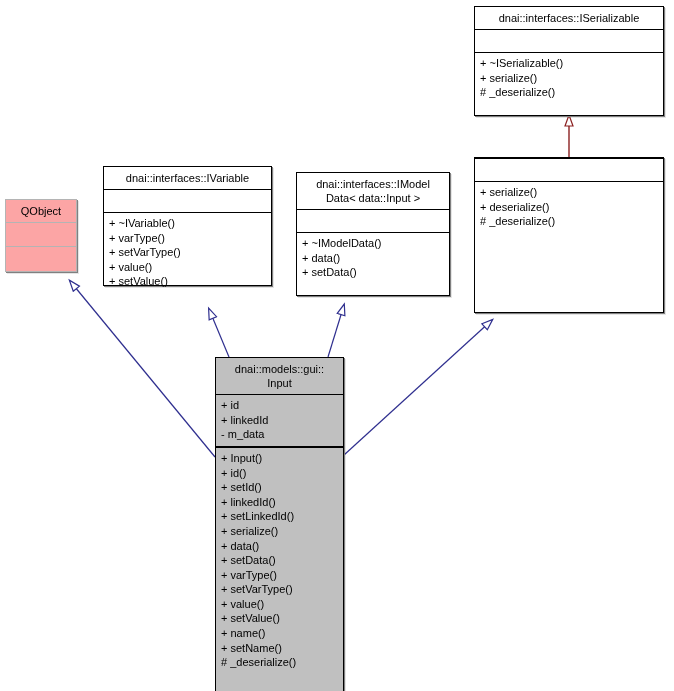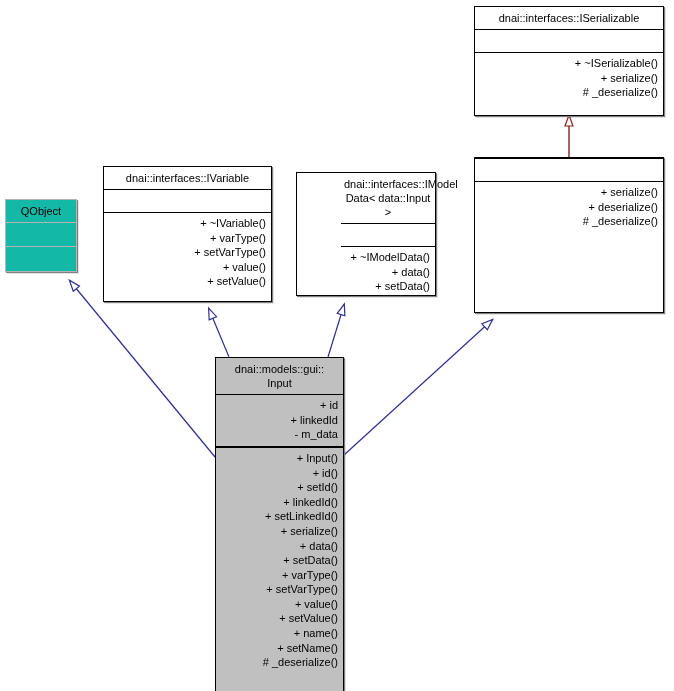--- a/index.html
+++ b/index.html
@@ -37,21 +37,21 @@
     box-shadow: 1px 1px 0 0 #808080, 2px 2px 0 0 rgba(0,0,0,0.10);
     font-size: 11px;
     line-height: 1.28;
     color: #000000;
   }
   .uml-box.filled {
     background: #c0c0c0;
     border: 1px solid #000000;
   }
   .uml-box.light {
-    background: #14b8a6;
+    background: #fca5a5;
     border: 1px solid #b4b4b4;
   }
   .box-title {
     text-align: center;
     padding: 4px 3px 4px 3px;
     font-size: 11px;
     white-space: pre-line;
   }
   .sep {
     border-top: 1px solid #000000;
@@ -69,21 +69,21 @@
     padding: 3px 5px 4px 5px;
   }
   .compartment.empty {
     height: 22px;
     padding: 0;
   }
   .member {
     white-space: nowrap;
     font-size: 11px;
     line-height: 14.6px;
-    text-align: right;
+    text-align: left;
   }
 </style>
 </head>
 <body>
 
 <div id="diagram">
 
   <svg class="edges" viewBox="0 0 674 691" width="674" height="691">
     <defs>
       <marker id="arrow-blue" markerWidth="14" markerHeight="14" refX="11" refY="5" orient="auto" markerUnits="userSpaceOnUse">
@@ -121,35 +121,35 @@
     <div class="sep"></div>
     <div class="compartment empty"></div>
     <div class="sep"></div>
     <div class="compartment">
       <div class="member">+ serialize()</div>
       <div class="member">+ deserialize()</div>
       <div class="member"># _deserialize()</div>
     </div>
   </div>
 
-  <div class="uml-box" style="left:103px; top:166px; width:169px; height:136px;">
+  <div class="uml-box" style="left:103px; top:166px; width:169px; height:120px;">
     <div class="box-title">dnai::interfaces::IVariable</div>
     <div class="sep"></div>
     <div class="compartment empty"></div>
     <div class="sep"></div>
     <div class="compartment">
       <div class="member">+ ~IVariable()</div>
       <div class="member">+ varType()</div>
       <div class="member">+ setVarType()</div>
       <div class="member">+ value()</div>
       <div class="member">+ setValue()</div>
     </div>
   </div>
 
-  <div class="uml-box" style="left:296px; top:172px; width:140px; height:124px;padding-left:44px;">
+  <div class="uml-box" style="left:296px; top:172px; width:154px; height:124px;">
     <div class="box-title">dnai::interfaces::IModel
 Data&lt; data::Input &gt;</div>
     <div class="sep"></div>
     <div class="compartment empty"></div>
     <div class="sep"></div>
     <div class="compartment">
       <div class="member">+ ~IModelData()</div>
       <div class="member">+ data()</div>
       <div class="member">+ setData()</div>
     </div>

